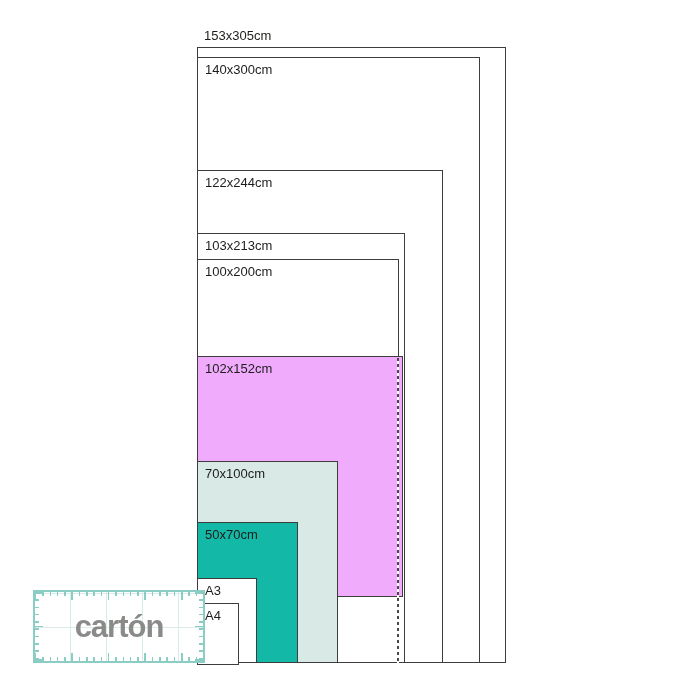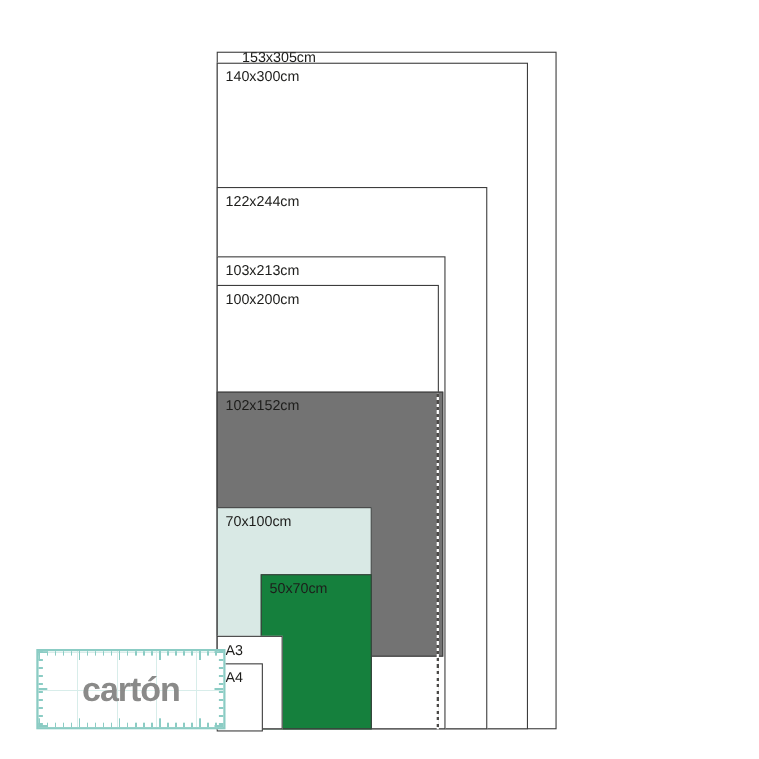--- a/index.html
+++ b/index.html
@@ -25,21 +25,21 @@
     margin: 5px 0 0 7px;
     font-size: 13px;
     line-height: 14px;
     color: var(--label, #1d1d1b);
     white-space: nowrap;
   }
   .size-label.above {
     position: absolute;
     top: -19px;
     left: 6px;
-    margin: 16px;
+    margin: 0;
   }
   .hidden-edge {
     position: absolute;
     width: 2px;
     background: repeating-linear-gradient(180deg,
       #4a4846 0 3px, #ffffff 3px 6px);
   }
   
   .logo {
     position: absolute;
@@ -103,24 +103,24 @@
 
 <div id="stage">
   <div id="rects">
       <div class="size-rect" style="left: 197px; top: 46.9px; width: 309.06px; height: 616.1px; background: rgb(255, 255, 255);">
         <span class="size-label above">153x305cm</span>
       </div>
       <div class="size-rect" style="left: 197px; top: 57px; width: 282.8px; height: 606px; background: rgb(255, 255, 255);"><span class="size-label">140x300cm</span></div>
       <div class="size-rect" style="left: 197px; top: 170.12px; width: 246.44px; height: 492.88px; background: rgb(255, 255, 255);"><span class="size-label">122x244cm</span></div>
       <div class="size-rect" style="left: 197px; top: 232.74px; width: 208.06px; height: 430.26px; background: rgb(255, 255, 255);"><span class="size-label">103x213cm</span></div>
       <div class="size-rect" style="left: 197px; top: 259px; width: 202px; height: 404px; background: rgb(255, 255, 255);"><span class="size-label">100x200cm</span></div>
-      <div class="size-rect" style="left: 197px; top: 355.96px; width: 206.04px; height: 241px; background: #737373;"><span class="size-label">102x152cm</span></div>
+      <div class="size-rect" style="left: 197px; top: 355.96px; width: 206.04px; height: 241px; background: #f0abfc;"><span class="size-label">102x152cm</span></div>
       <div class="hidden-edge" style="left: 397px; top: 357.96px; height: 305.04px;"></div>
       <div class="size-rect" style="left: 197px; top: 461px; width: 141.4px; height: 202px; background: rgb(217, 233, 229);"><span class="size-label">70x100cm</span></div>
-      <div class="size-rect" style="left: 197px; top: 521.6px; width: 101px; height: 141.4px; background: #15803d; margin-left: 40px;"><span class="size-label">50x70cm</span></div>
+      <div class="size-rect" style="left: 197px; top: 521.6px; width: 101px; height: 141.4px; background: #14b8a6;"><span class="size-label">50x70cm</span></div>
       <div class="size-rect" style="left: 197px; top: 578.16px; width: 59.994px; height: 84.84px; background: rgb(255, 255, 255);"><span class="size-label">A3</span></div>
       <div class="size-rect" style="left: 197px; top: 603.006px; width: 42.42px; height: 62px; background: rgb(255, 255, 255);"><span class="size-label">A4</span></div>
     </div>
 
   <div class="logo">
     <div class="tick tick-top"></div>
     <div class="tick tick-bottom"></div>
     <div class="tick tick-left"></div>
     <div class="tick tick-right"></div>
     <div class="logo-text">

